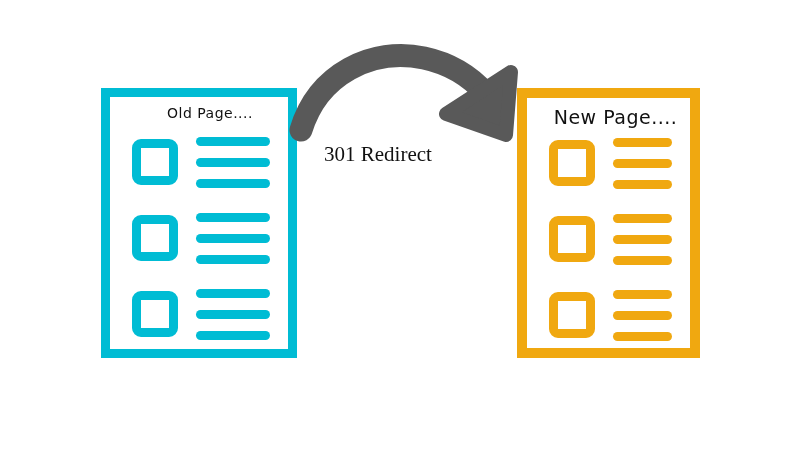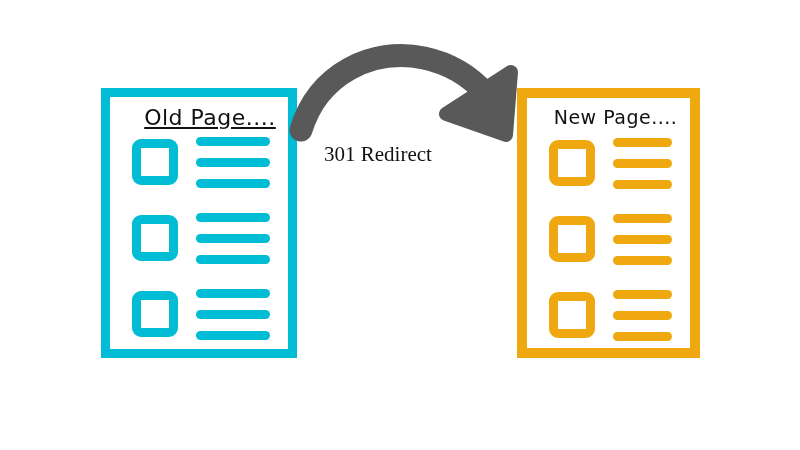--- a/index.html
+++ b/index.html
@@ -85,21 +85,21 @@
     font-family: Liberation Serif, serif;
   }
 </style>
 </head>
 <body>
 
 <div id="stage" style="background: rgb(255, 255, 255);">
 
   <div class="page" id="old-page" style="left: 101px; top: 88px; width: 196px; height: 270px; border: 9px solid rgb(0, 188, 212);">
     <div class="page-inner">
-      <div class="page-title" id="old-page-title" style="top: 8px; font-size: 22px; color: rgb(17, 17, 17); padding-left: 22px; text-decoration: underline;">Old Page....</div>
+      <div class="page-title" id="old-page-title" style="top: 8px; font-size: 14px; color: rgb(17, 17, 17); padding-left: 22px;">Old Page....</div>
       <div class="rows" id="old-page-rows" style="top: 42px; bottom: 0px;">
           <div class="row" style="top: 0px; height: 46px; padding-left: 22px;">
             <div class="checkbox" style="width: 46px; height: 46px; border-width: 9px; border-color: rgb(0, 188, 212); border-radius: 9px; margin-right: 18px;"></div>
             <div class="lines" style="gap: 12px;">
               <div class="line" style="width: 74px; height: 9px; background: rgb(0, 188, 212);"></div>
               <div class="line" style="width: 74px; height: 9px; background: rgb(0, 188, 212);"></div>
               <div class="line" style="width: 74px; height: 9px; background: rgb(0, 188, 212);"></div>
             </div>
           </div>
           <div class="row" style="top: 76px; height: 46px; padding-left: 22px;">

